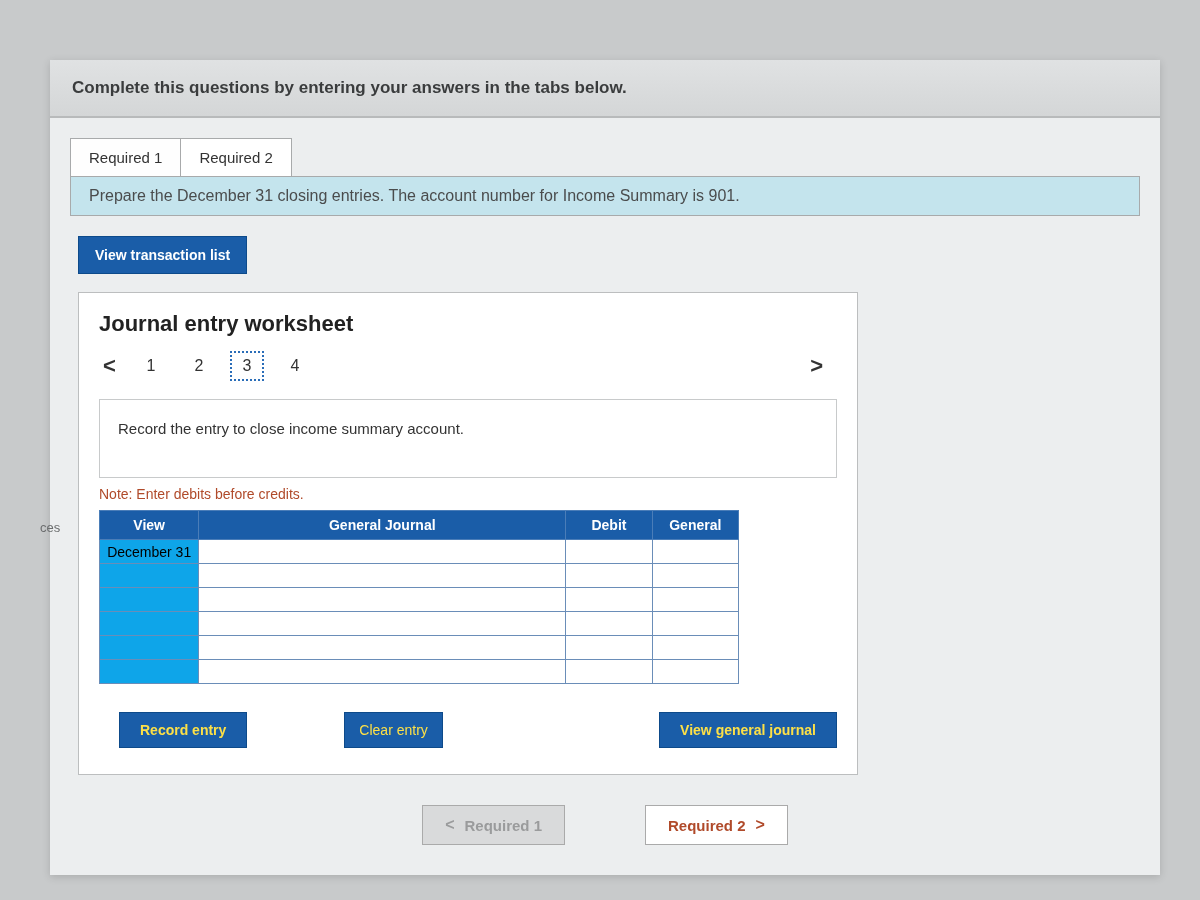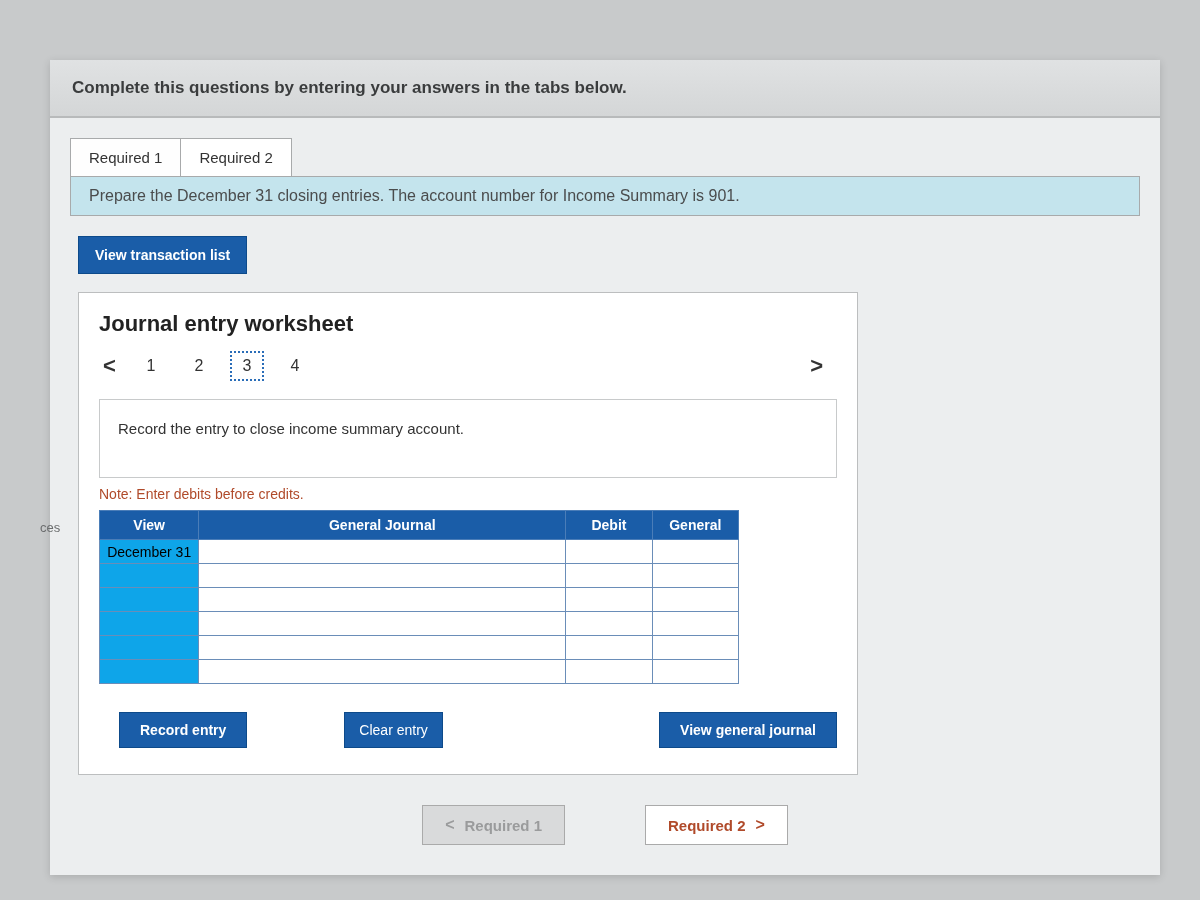--- a/index.html
+++ b/index.html
@@ -135,21 +135,21 @@
 }
 .je-table td.date-cell { background: #0ea5e9; text-align: center; }
 .btn-row {
   display: flex;
   gap: 90px;
   margin-top: 28px;
   padding-left: 20px;
 }
 .blue-btn {
   background: #1a5da8;
-  color: #ffffff;
+  color: #fde047;
   border: 1px solid #0d4a8a;
   font-size: 14px;
   font-weight: bold;
   padding: 9px 20px;
   cursor: pointer;
 }
 .blue-btn.small { font-weight: normal; padding: 8px 14px; margin-left: 7px; }
 .blue-btn.vgen { margin-left: auto; }
 .footer-nav {
   display: flex;

